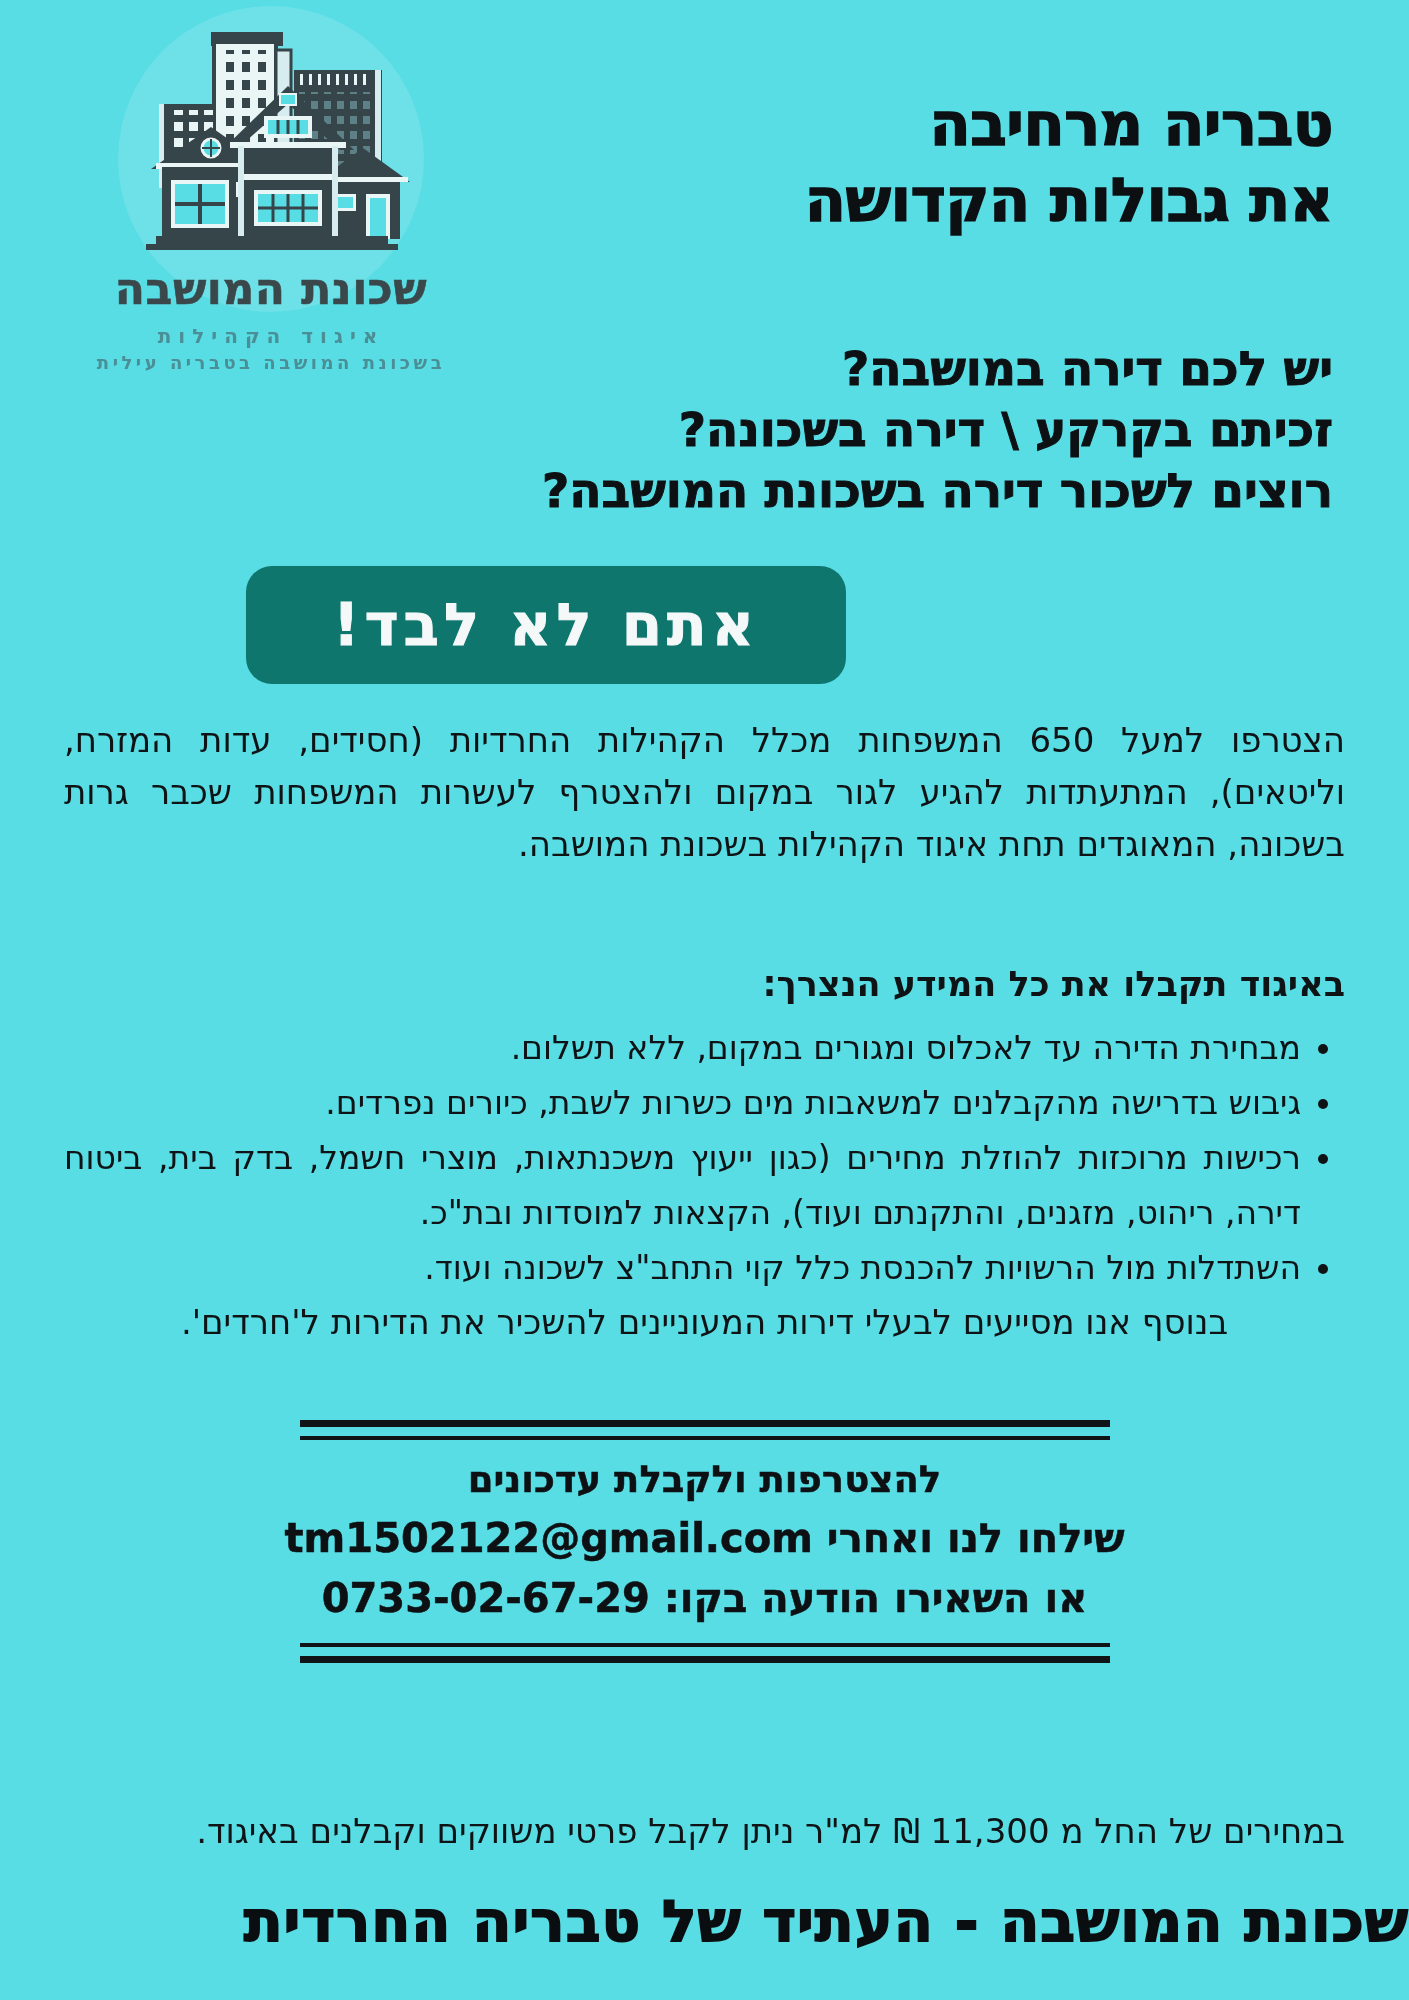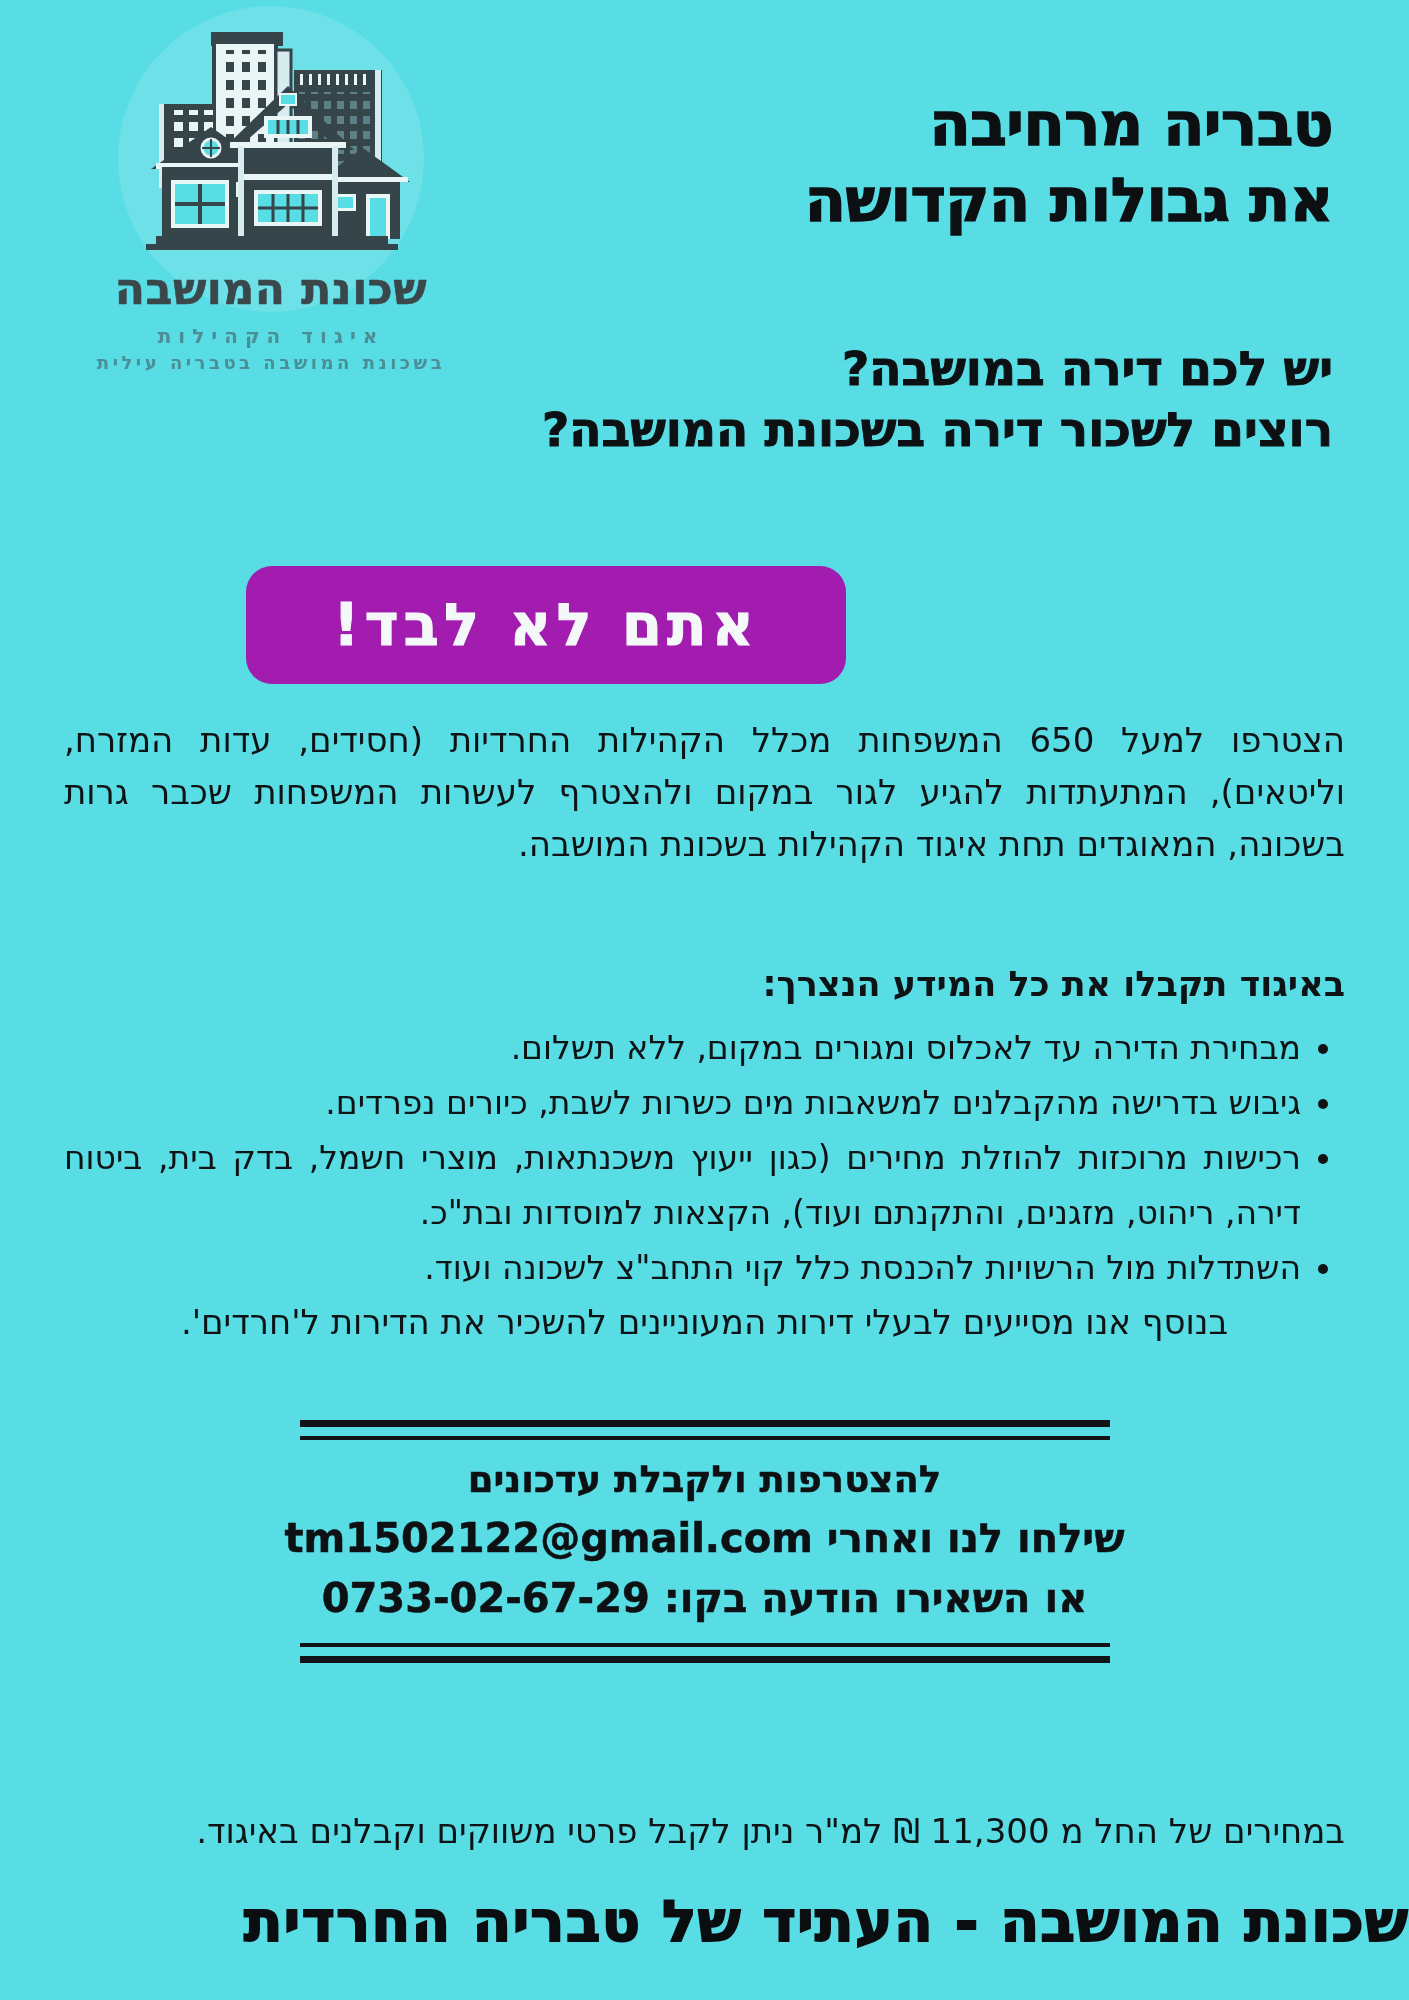--- a/index.html
+++ b/index.html
@@ -49,21 +49,21 @@
   .questions {
     position:absolute; top:338px; right:76px;
     text-align:right; font-size:47px; font-weight:bold;
     line-height:61px; color:#0d1114;
     -webkit-text-stroke:1px #0d1114;
   }
   
   .badge {
     position:absolute; top:566px; left:246px;
     width:600px; height:118px; border-radius:26px;
-    background:#a21caf; text-align:center;
+    background:#0f766e; text-align:center;
   }
   .badge span {
     display:block; line-height:118px;
     font-size:58px; font-weight:bold; color:#f4f8f8;
     letter-spacing:5px;
     -webkit-text-stroke:1px #f4f8f8;
   }
   
   .intro {
     position:absolute; top:714px; right:64px; left:64px; margin:0;
@@ -202,20 +202,21 @@
     </svg>
     <div class="logo-title">שכונת המושבה</div>
     <div class="logo-sub1">איגוד הקהילות</div>
     <div class="logo-sub2">בשכונת המושבה בטבריה עילית</div>
   </div>
 
   <h1 class="headline"><span>טבריה מרחיבה</span><br><span>את גבולות הקדושה</span></h1>
 
   <div class="questions">
     <div>יש לכם דירה במושבה?</div>
+    <div>זכיתם בקרקע \ דירה בשכונה?</div>
     <div>רוצים לשכור דירה בשכונת המושבה?</div>
   </div>
 
   <div class="badge">
     <span>אתם לא לבד!</span>
   </div>
 
   <p class="intro">הצטרפו למעל 650 המשפחות מכלל הקהילות החרדיות (חסידים, עדות המזרח, וליטאים), המתעתדות להגיע לגור במקום ולהצטרף לעשרות המשפחות שכבר גרות בשכונה, המאוגדים תחת איגוד הקהילות בשכונת המושבה.</p>
 
   <div class="benefits-heading">באיגוד תקבלו את כל המידע הנצרך:</div>

